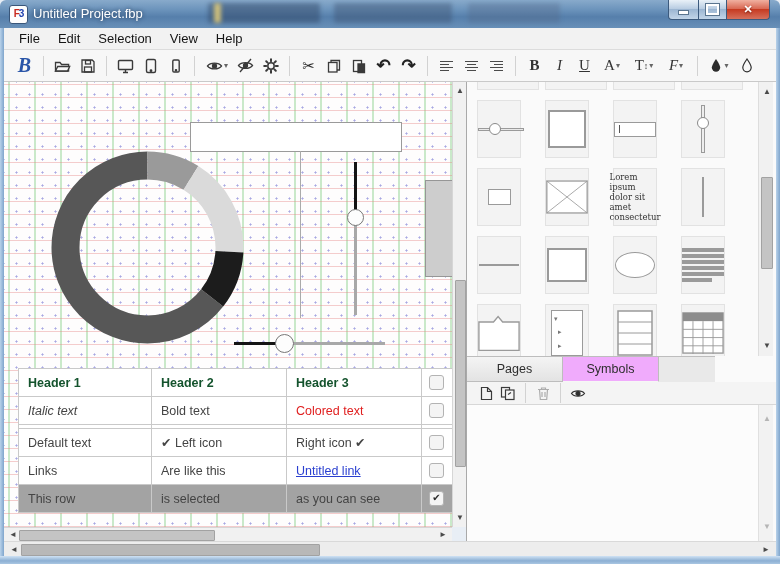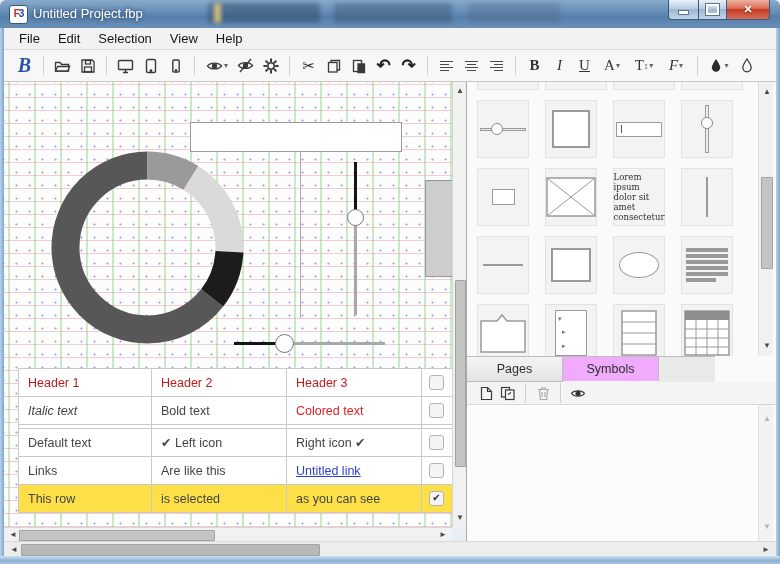--- a/index.html
+++ b/index.html
@@ -65,41 +65,41 @@
   .hslider-track-r{position:absolute;left:280px;top:260px;width:101px;height:3px;background:#a8a8a8;}
   .hslider-handle{position:absolute;left:271px;top:252px;width:17px;height:17px;background:#fdfdfd;
     border:1.5px solid #777;border-radius:50%;}
   .gray-rect-widget{position:absolute;left:421px;top:98px;width:29px;height:95px;
     background:#cdcdcd;border:1px solid #969696;}
   
   .wtable{position:absolute;left:14px;top:286px;width:452px;border-collapse:collapse;
     background:#fff;font-size:12.5px;color:#444;table-layout:fixed;}
   .wtable td,.wtable th{border:1px solid #c9c9c9;padding:0 0 0 9px;height:27px;
     text-align:left;font-weight:normal;overflow:hidden;white-space:nowrap;}
-  .wtable th{font-weight:normal;color:#b91c1c;height:27px;}
+  .wtable th{font-weight:bold;color:#14532d;height:27px;}
   .wtable tr.spacer td{height:3px;padding:0;border-left:1px solid #c9c9c9;border-right:1px solid #c9c9c9;}
-  .wtable tr.selected td{background:#fde047;}
+  .wtable tr.selected td{background:#a3a3a3;}
   .cell-italic{font-style:italic;}
   .cell-bold{font-weight:bold;}
   .chk{display:inline-block;width:13px;height:13px;border:1px solid #b3b3b3;border-radius:3px;
     background:#f4f4f4;vertical-align:middle;text-align:center;line-height:12px;
     font-size:10px;color:#2c2c2c;}
   .col-chk{width:30px;padding-left:7px !important;}
   
   .sb{background:#f1f1f1;}
   .sb-arrow{color:#4a4a4a;font-size:8px;line-height:1;position:absolute;}
   .sb-thumb{background:#c4c4c4;border:1px solid #a2a2a2;border-radius:1px;position:absolute;}
   .canvas-vsb{position:absolute;left:452px;top:82px;width:14px;height:445px;border-left:1px solid #d6d6d6;box-sizing:border-box;}
   .canvas-hsb{position:absolute;left:4px;top:527px;width:448px;height:14px;border-top:1px solid #d6d6d6;box-sizing:border-box;}
   .outer-hsb{position:absolute;left:4px;top:541px;width:772px;height:15px;background:#ededed;border-top:1px solid #d9d9d9;box-sizing:border-box;}
   
   .panel{position:absolute;left:466px;top:82px;width:310px;height:459px;background:#fafafa;
     border-left:1px solid #a9a9a9;box-sizing:border-box;overflow:hidden;}
   .sym-area{position:absolute;left:0;top:0;width:291px;height:274px;overflow:hidden;background:#fafafa;}
-  .tile{position:absolute;width:52px;height:58px;background:#f3f3f3;border:1px solid #e2e2e2;
+  .tile{position:absolute;width:44px;height:58px;background:#f3f3f3;border:1px solid #e2e2e2;
     box-sizing:border-box;display:flex;align-items:center;justify-content:center;}
   .tile-partial{position:absolute;width:62px;height:8px;background:#f3f3f3;
     border:1px solid #e2e2e2;border-top:none;box-sizing:border-box;}
   .sym-sb{position:absolute;left:291px;top:0;width:15px;height:274px;background:#f1f1f1;border-left:1px solid #ddd;box-sizing:border-box;}
   .tabs{position:absolute;left:0;top:274px;width:248px;height:26px;background:#e9e9e9;
     border-top:1px solid #bdbdbd;display:flex;}
   .tab{width:96px;height:25px;border-right:1px solid #bdbdbd;border-bottom:1px solid #bdbdbd;
     background:linear-gradient(180deg,#f4f4f4,#e3e3e3);display:flex;align-items:center;
     justify-content:center;font-size:12.5px;color:#2e2e2e;box-sizing:border-box;}
   .tab.active{background:#f0abfc;border-bottom:1px solid #f6f6f6;}

